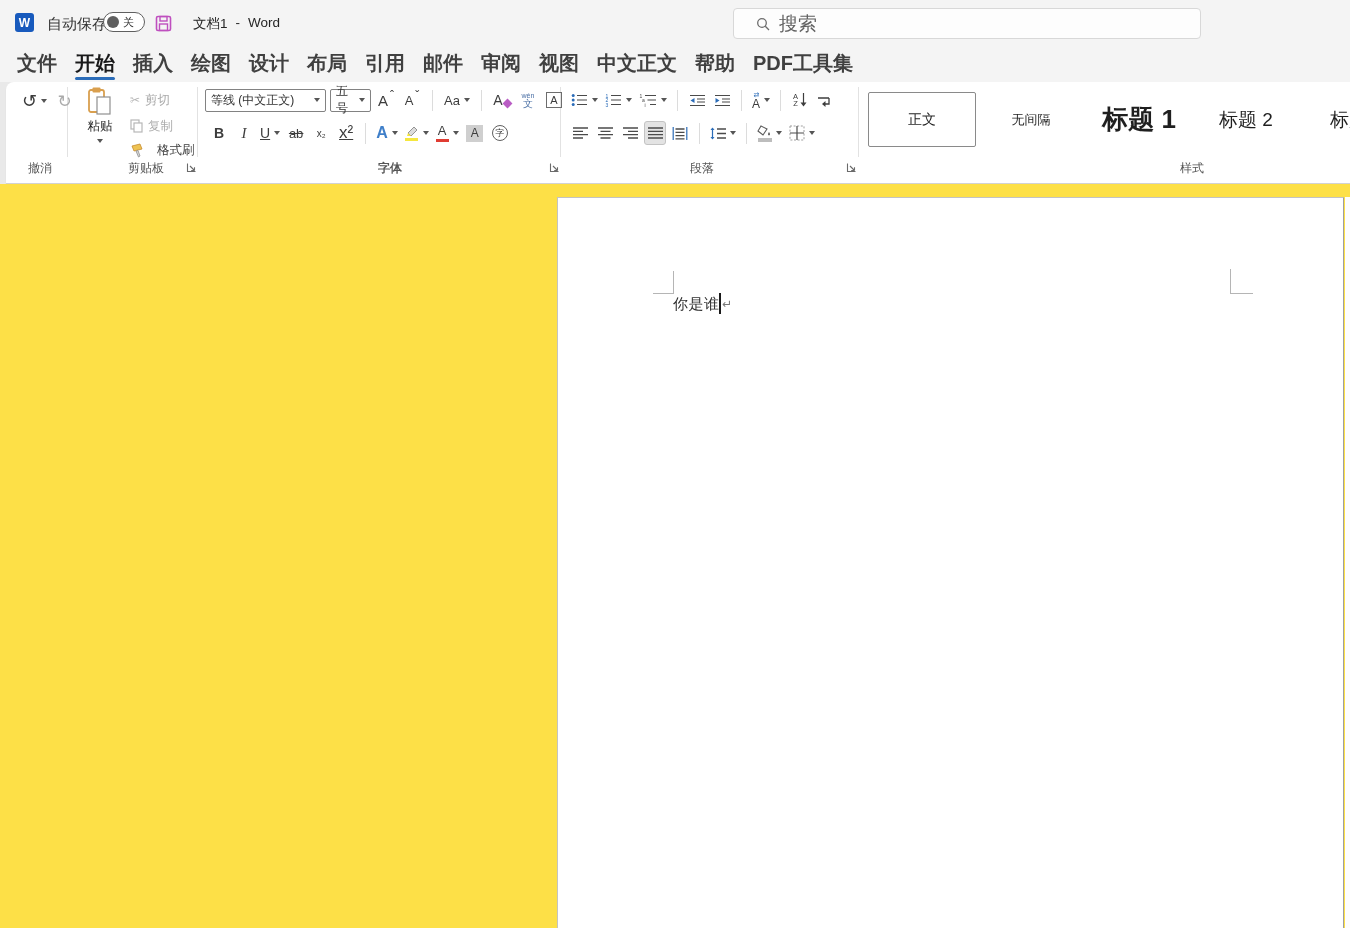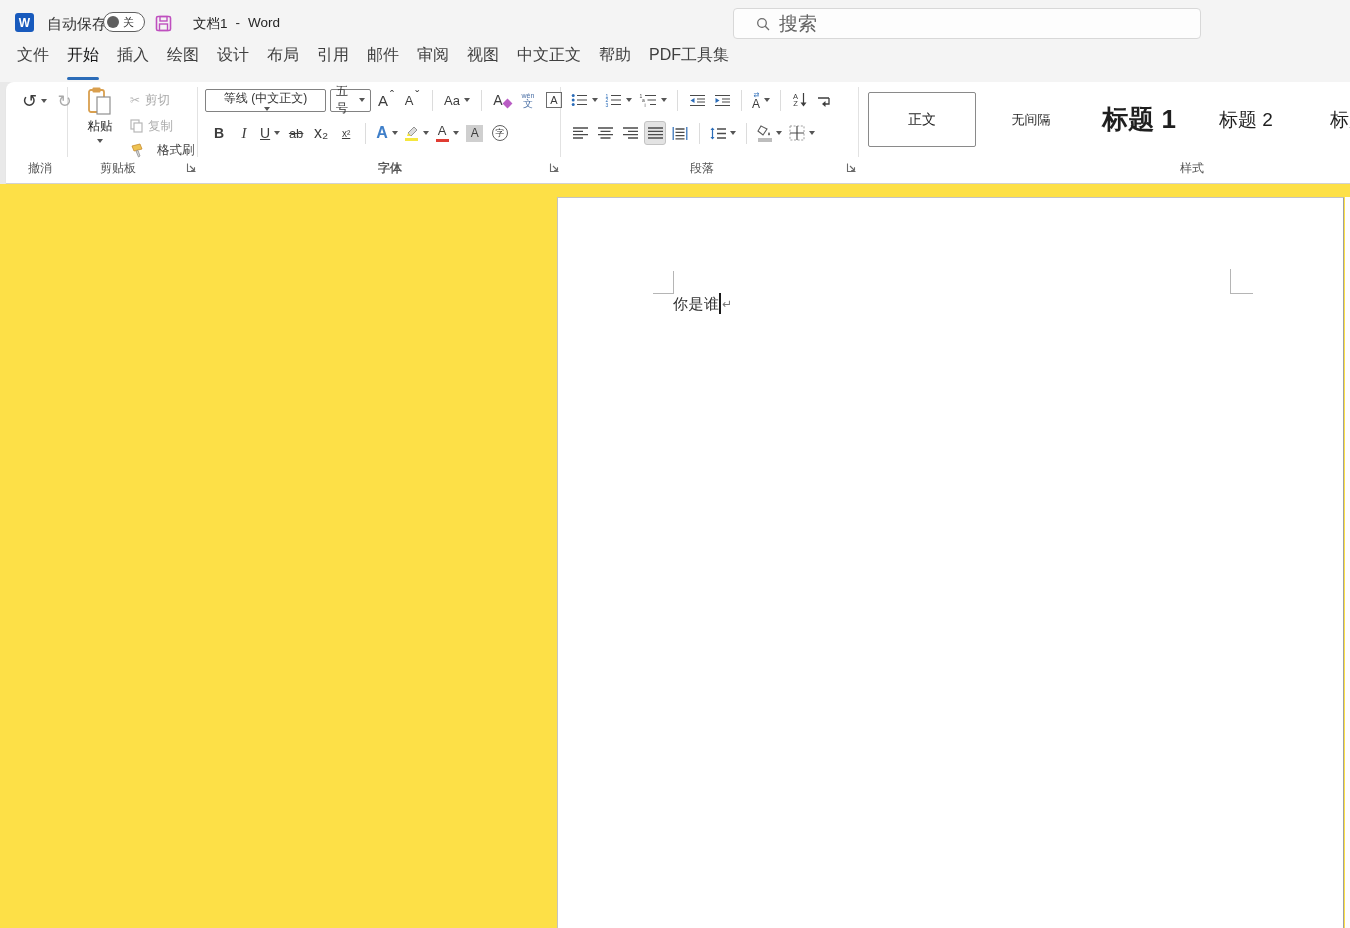--- a/index.html
+++ b/index.html
@@ -15,21 +15,21 @@
   .toggle-knob { width:12px; height:12px; border-radius:50%; background:#5f5f5f; }
   .toggle-text { font-size:11px; color:#333; }
   .save-btn { position:absolute; left:153px; top:13px; width:20px; height:20px; display:flex; align-items:center; justify-content:center; }
   .doc-title { position:absolute; left:193px; top:15px; font-size:13.5px; color:#252525; display:flex; gap:8px; }
   .searchbox { position:absolute; left:733px; top:8px; width:468px; height:31px; background:#fdfdfd; border:1px solid #d8d8d8; border-radius:4px; display:flex; align-items:center; padding-left:22px; gap:9px; }
   .searchbox input { border:none; outline:none; background:transparent; font-size:19px; color:#444; font-family:inherit; width:380px; }
   .searchbox input::placeholder { color:#616161; opacity:1; }
 
   
   .tabrow { position:absolute; left:0; top:45px; width:1350px; height:37px; background:#f4f4f4; display:flex; align-items:center; padding-left:8px; }
-  .tab { position:relative; font-size:16px; color:#404040; padding:0 9px; height:100%; display:flex; align-items:flex-start; cursor:default; }
+  .tab { position:relative; font-size:20px; color:#404040; padding:0 9px; height:100%; display:flex; align-items:center; cursor:default;font-weight:bold; }
   .tab.active { color:#19191a; }
   .tab-underline { position:absolute; left:9px; right:9px; bottom:2px; height:3px; border-radius:2px; background:#2b6cb8; }
 
   
   .ribbon { position:absolute; left:6px; top:82px; width:1344px; height:102px; background:#ffffff; border-radius:8px 0 0 0; border-bottom:1px solid #d2d2d2; box-shadow:0 2px 2px rgba(0,0,0,.06); overflow:hidden; }
   .gsep { position:absolute; top:5px; height:70px; width:1px; background:#e2e2e2; }
   .glabel { position:absolute; top:78px; font-size:12px; color:#565656; width:80px; text-align:center; transform:translateX(-50%); }
   .launcher { position:absolute; width:11px; height:11px; }
   .row { position:absolute; height:26px; display:flex; align-items:center; }
   .btn { height:24px; min-width:22px; display:inline-flex; align-items:center; justify-content:center; border-radius:3px; gap:2px; padding:0 2px; color:#3d3d3d; }
@@ -177,30 +177,30 @@
   </div>
   <div class="abs" style="left:122px; top:56px;">
     <div class="btn" style="gap:12px;">
       <svg width="15" height="15" viewBox="0 0 15 15">
         <path d="M2 3 L10 1 L12 6 L4 8 Z" fill="#eec353" stroke="#c78c2e" stroke-width="0.8"></path>
         <path d="M6 8 L8 7.5 L10 13 L8.5 14 Z" fill="#d9d9d9" stroke="#8f8f8f" stroke-width="0.8"></path>
       </svg>
       <span style="font-size:12.5px;">格式刷</span>
     </div>
   </div>
-  <div class="glabel" style="left:112px;">剪贴板</div>
+  <div class="glabel" style="left:140px;">剪贴板</div>
   <div class="launcher" style="left:180px; top:80px;">
     <svg width="11" height="11" viewBox="0 0 11 11">
         <path d="M1.5 1.5 V9.5 H9.5" fill="none" stroke="#6b6b6b" stroke-width="1.1"></path>
         <path d="M4 4 L8.5 8.5 M8.5 8.5 V5.2 M8.5 8.5 H5.2" fill="none" stroke="#6b6b6b" stroke-width="1.1"></path>
       </svg>
   </div>
 
   <div class="row" style="left:199px; top:5px; gap:4px;">
-    <div class="combo" style="width:121px;flex-direction:column;">
+    <div class="combo" style="width:121px;">
       <span>等线 (中文正文)</span>
         <span class="tri"></span>
     </div>
     <div class="combo" style="width:41px;">
       <span>五号</span>
         <span class="tri"></span>
     </div>
     <div class="btn">
       <span class="ltr" style="font-size:15px;">A</span>
       <span style="font-size:12px; margin-top:-9px;">ˆ</span>
@@ -237,24 +237,24 @@
     <div class="btn" style="font-style:italic; font-family:'Liberation Serif','DejaVu Serif',serif; font-size:15px;">
         <span>I</span>
       </div>
     <div class="btn">
         <span style="text-decoration:underline; font-size:14px;">U</span>
         <span class="tri"></span>
       </div>
     <div class="btn">
         <span style="text-decoration:line-through; font-size:13px;">ab</span>
       </div>
-    <div class="btn" style="font-size:16px;">
+    <div class="btn" style="font-size:10px;">
         <span>x₂</span>
       </div>
-    <div class="btn" style="font-size:10px;text-decoration:underline;">
+    <div class="btn" style="font-size:17px;text-decoration:underline;">
         <span>x²</span>
       </div>
     <div class="vsep"></div>
     <div class="btn">
         <span style="font-size:16px; font-weight:bold; color:#3f7fc9;">A</span>
         <span class="tri"></span>
       </div>
     <div class="btn">
       <span class="stack">
         <svg width="14" height="11" viewBox="0 0 14 11">

